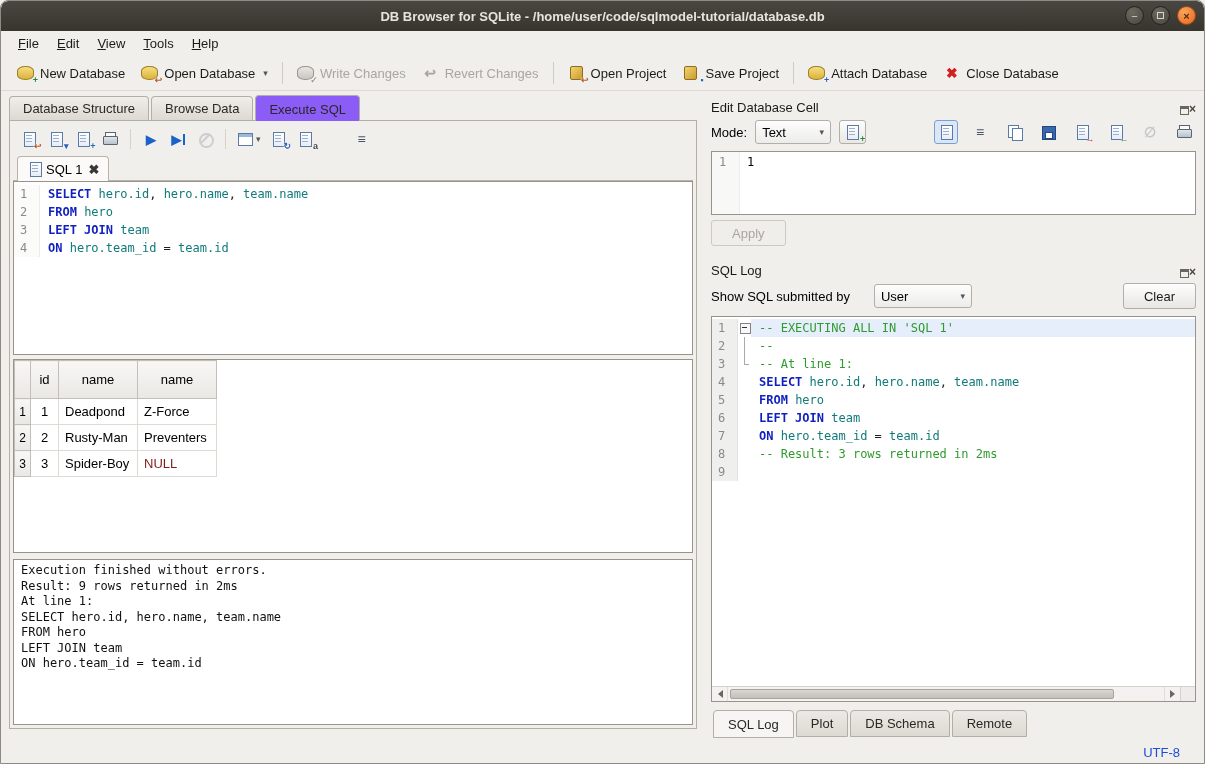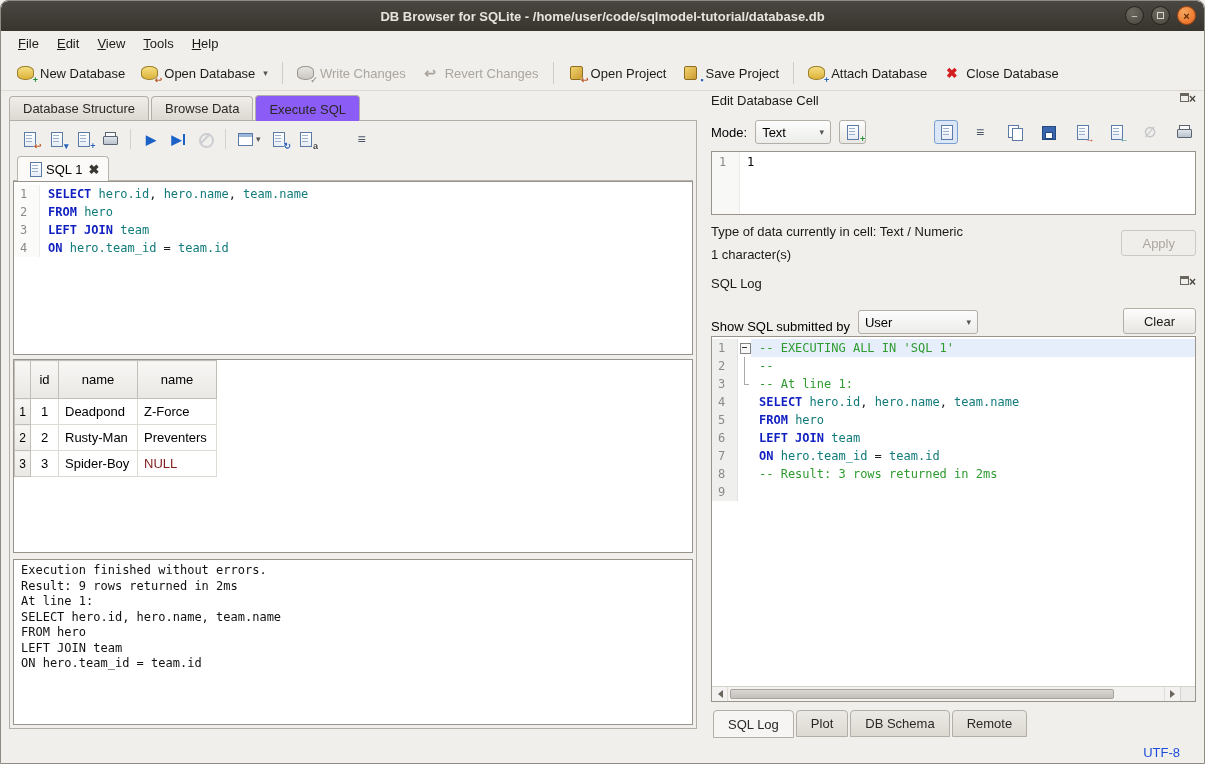--- a/index.html
+++ b/index.html
@@ -87,37 +87,37 @@
   .rt td.rn{background:linear-gradient(#f8f7f5,#eae8e4);border-color:#c2bfb8;width:16px;text-align:center;font-size:12px;padding:0 3px}
   .rt th.corner{width:16px;padding:0}
   .rt td.cid{width:28px;text-align:center}
   .rt td.cname{width:79px}
   .rt td.null{color:#7f1d1d}
 
   .outputbox{flex:1;border:1px solid #98948c;background:#fff;margin-top:6px;padding:3px 7px;font-family:"DejaVu Sans Mono",monospace;font-size:12px;line-height:15.5px;white-space:pre;color:#111;overflow:hidden}
 
   
   .right{flex:1;display:flex;flex-direction:column;padding:2px 8px 0 6px}
-  .dock-h{display:flex;align-items:flex-start;height:22px;font-size:13px;color:#1c1a17;}
+  .dock-h{display:flex;align-items:flex-end;height:22px;font-size:13px;color:#1c1a17;}
   .dock-h .sp{flex:1}
   .dkfloat{width:9px;height:9px;border:1px solid #6a665e;border-top-width:3px;display:inline-block}
   .dkclose{font-size:12px;font-weight:bold;color:#4a463e;line-height:1}
   .mode-row{display:flex;align-items:center;gap:8px;height:34px;font-size:13px}
   .select{display:inline-flex;align-items:center;justify-content:space-between;height:24px;border:1px solid #b3afa7;border-radius:3px;background:linear-gradient(#fdfdfd,#ececea);padding:0 6px;font-size:13px;gap:8px}
   .scaret{font-size:9px;color:#555}
   .modeicons{margin-left:auto;display:flex;align-items:center;gap:10px}
   .cellbox{height:64px;border:1px solid #98948c;background:#fff;display:flex;font-family:"DejaVu Sans Mono",monospace;font-size:12px;line-height:17px;margin-top:2px}
   .cellbox .g{width:28px;flex:none;color:#8a8a8a;background:#f8f8f7;border-right:1px solid #ececea;padding:2px 0 0 7px}
   .cellbox .c{padding:2px 7px}
   .typerow{display:flex;margin-top:5px}
   .typeleft{flex:1;font-size:13px;line-height:23px;color:#1c1a17}
   .btn{height:26px;padding:0 20px;border:1px solid #b3afa7;border-radius:3px;background:linear-gradient(#fdfdfd,#e8e6e2);font-size:13px;font-family:inherit;color:#1c1a17}
   .btn.disabled{color:#aba69e;border-color:#ccc9c2;background:#efeeeb}
   .gap10{height:10px}
-  .filter-row{display:flex;align-items:flex-end;gap:8px;height:36px;font-size:13px}
+  .filter-row{display:flex;align-items:center;gap:24px;height:36px;font-size:13px}
   .logbox{flex:1;border:1px solid #98948c;background:#fff;display:flex;flex-direction:column;overflow:hidden;margin-top:2px}
   .loglines{flex:1;padding-top:2px;overflow:hidden}
   .loglines .ln{background:#efefee;border-right:1px solid #e2e2e0}
   .hscroll{height:15px;border-top:1px solid #d5d2cc;background:#f3f2f0;display:flex;align-items:stretch}
   .sarrow{width:16px;display:flex;align-items:center;justify-content:center;border-right:1px solid #e0ddd7}
   .sarrow.r{border-right:none;border-left:1px solid #e0ddd7}
   .tri-l{width:0;height:0;border:4px solid transparent;border-right:5px solid #6b675f;margin-right:3px}
   .tri-r{width:0;height:0;border:4px solid transparent;border-left:5px solid #6b675f;margin-left:3px}
   .strack{flex:1;position:relative}
   .sthumb{position:absolute;left:2px;top:2px;bottom:2px;width:88%;background:linear-gradient(#d9d7d3,#c3c0bb);border:1px solid #a8a49c;border-radius:2px}
@@ -373,36 +373,32 @@
           <button class="ibtn">
             <span class="ci print"></span>
           </button>
         </span>
     </div>
     <div class="cellbox">
       <span class="g">1</span>
       <span class="c">1</span>
     </div>
     <div class="typerow">
-      <div class="typeleft">
-        <div>Type of data currently in cell: Text / Numeric</div>
-        <div>1 character(s)</div>
-      </div>
       <button class="btn disabled" style="align-self:center">Apply</button>
     </div>
     <div class="gap10"></div>
     <div class="dock-h">
       <span>SQL Log</span>
       <span class="sp"></span>
       <span class="dkfloat"></span>
       <span class="dkclose">×</span>
     </div>
     <div class="filter-row">
       <span>Show SQL submitted by</span>
-      <span class="select" style="width:120px">
+      <span class="select" style="width:98px">
         <span>User</span>
         <span class="scaret">▾</span>
       </span>
       <span class="sp" style="flex:1"></span>
       <button class="btn">Clear</button>
     </div>
     <div class="logbox">
       <div class="loglines" id="log-code">
           <div class="cl hl">
             <span class="ln">1</span>

